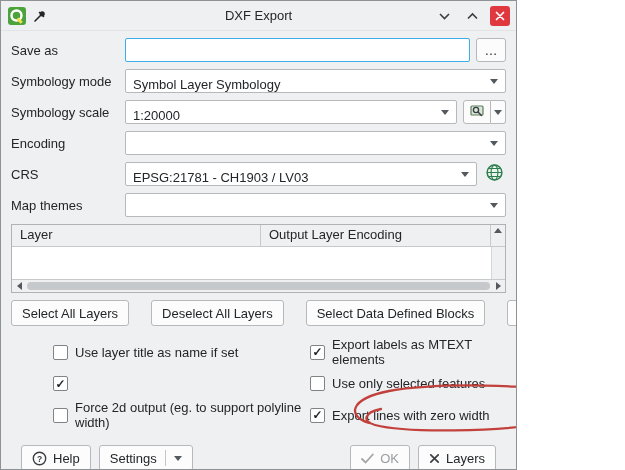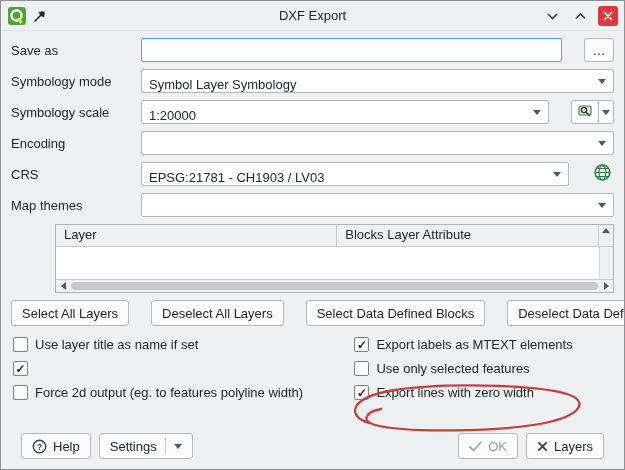--- a/index.html
+++ b/index.html
@@ -1,77 +1,77 @@
 <!DOCTYPE html>
 <html><head>
 <meta charset="utf-8">
 <style>
   html,body{margin:0;padding:0;background:#ffffff;}
   *{box-sizing:border-box;}
   .dialog{
     position:relative;
-    width:625px;height:470px;
+    width:517px;height:470px;
     background:#eff0f1;
     border:1px solid #8f9295;
     font-family:"Liberation Sans", sans-serif;
     font-size:13px;color:#232629;
     display:flex;flex-direction:column;
     overflow:hidden;
   }
   
   .titlebar{height:30px;flex-shrink:0;display:flex;align-items:center;padding:0 6px;position:relative;border-bottom:1px solid #e2e3e4;}
   .titlebar .title{position:absolute;left:0;right:0;text-align:center;font-weight:500;pointer-events:none;}
   .tb-icons{display:flex;align-items:center;gap:4px;z-index:2;}
   .app-icon svg{display:block;}
   .win-controls{margin-left:auto;display:flex;align-items:center;gap:8px;z-index:2;}
   .winbtn{width:20px;height:20px;display:flex;align-items:center;justify-content:center;cursor:pointer;border-radius:3px;}
   .winbtn.close{background:#e0383f;}
   
   .body{padding:7px 10px 0 10px;display:flex;flex-direction:column;gap:7px;flex:1;}
-  .row{display:flex;align-items:center;gap:22px;height:24px;flex-shrink:0;}
+  .row{display:flex;align-items:center;gap:6px;height:24px;flex-shrink:0;}
   .row>label{width:108px;flex-shrink:0;}
   .input, .combo{
     flex:1;height:24px;background:#ffffff;border:1px solid #b6b9bc;border-radius:2px;
     display:flex;align-items:center;padding:0 7px;gap:6px;min-width:0;
   }
   .input.focused{border-color:#3daee9;}
   input.text{border:none;outline:none;flex:1;height:100%;font:inherit;background:transparent;min-width:0;}
   .combo .value{flex:1;white-space:nowrap;overflow:hidden;margin-top:6px;}
   .arrow-down{width:0;height:0;border-left:4px solid transparent;border-right:4px solid transparent;border-top:5px solid #54595e;flex-shrink:0;}
   .btn{
     background:#fcfcfc;border:1px solid #b6b9bc;border-radius:3px;height:26px;
     padding:0 10px;display:inline-flex;align-items:center;justify-content:center;gap:6px;
     font:inherit;color:#232629;cursor:pointer;white-space:nowrap;
   }
   .btn.small{height:24px;padding:0 8px;}
   .iconbtn{background:transparent;border:none;padding:0 2px;height:24px;display:inline-flex;align-items:center;cursor:pointer;}
   .splitbtn{display:flex;height:24px;flex-shrink:0;}
   .splitbtn .main{width:28px;background:#fcfcfc;border:1px solid #b6b9bc;border-radius:3px 0 0 3px;display:flex;align-items:center;justify-content:center;cursor:pointer;}
   .splitbtn .drop{width:15px;background:#fcfcfc;border:1px solid #b6b9bc;border-left:none;border-radius:0 3px 3px 0;display:flex;align-items:center;justify-content:center;cursor:pointer;}
   
-  .table{border:1px solid #b0b3b6;background:#ffffff;flex-shrink:0;display:flex;flex-direction:column;margin-left:44px;}
+  .table{border:1px solid #b0b3b6;background:#ffffff;flex-shrink:0;display:flex;flex-direction:column;}
   .thead{display:flex;height:22px;background:#eff0f1;border-bottom:1px solid #c7c9cb;}
   .th{padding:2px 8px;border-right:1px solid #c7c9cb;white-space:nowrap;overflow:hidden;}
   .th.c1{width:50.5%;}
   .th.c2{flex:1;}
   .vstrip{width:14px;background:#eff0f1;display:flex;align-items:flex-start;justify-content:center;padding-top:3px;}
   .tbody{display:flex;height:32px;}
   .tbody .cells{flex:1;background:#ffffff;}
   .tbody .vscroll{width:14px;background:#eff0f1;border-left:1px solid #d4d6d8;}
   .hscroll{height:13px;background:#eff0f1;border-top:1px solid #c7c9cb;display:flex;align-items:center;}
   .hs-arrow{width:14px;height:100%;display:flex;align-items:center;justify-content:center;cursor:pointer;}
   .hs-track{flex:1;height:100%;padding:2px 1px;}
   .hs-thumb{height:100%;background:#c6c9cc;border-radius:4px;cursor:grab;}
   .tri-l{width:0;height:0;border-top:4px solid transparent;border-bottom:4px solid transparent;border-right:5px solid #54595e;}
   .tri-r{width:0;height:0;border-top:4px solid transparent;border-bottom:4px solid transparent;border-left:5px solid #54595e;}
   .tri-u{width:0;height:0;border-left:4px solid transparent;border-right:4px solid transparent;border-bottom:5px solid #54595e;}
   
   .layerbtns{display:flex;gap:22px;flex-shrink:0;}
   
-  .checks{display:grid;grid-template-columns:57% 43%;row-gap:9px;padding:4px 2px 0 2px;flex-shrink:0;}
+  .checks{display:grid;grid-template-columns:57% 43%;row-gap:9px;padding:4px 2px 0 2px;flex-shrink:0;margin-left:40px;}
   .cbrow{display:flex;align-items:center;cursor:pointer;}
   .cb{width:15px;height:15px;border:1px solid #7f8488;border-radius:2px;background:#ffffff;margin-right:7px;flex-shrink:0;
       display:flex;align-items:center;justify-content:center;font-size:12px;font-weight:bold;color:#1d1f21;line-height:1;}
   
   .footer{margin-top:auto;display:flex;align-items:center;gap:8px;padding:8px 10px 10px 10px;}
   .footer .spacer{flex:1;}
   .btn .icon{display:flex;align-items:center;}
   .btn.disabled{color:#9a9ea1;}
   .btn.disabled .icon{opacity:.45;}
   .sep{width:1px;height:16px;background:#c3c6c8;margin:0 2px;}
@@ -189,21 +189,21 @@
       <label>Map themes</label>
       <div class="combo">
         <span class="value"></span>
         <span class="arrow-down"></span>
       </div>
     </div>
 
     <div class="table">
       <div class="thead">
         <div class="th c1">Layer</div>
-        <div class="th c2">Blocks Layer Attribute</div>
+        <div class="th c2">Output Layer Encoding</div>
         <div class="vstrip">
           <span class="tri-u"></span>
         </div>
       </div>
       <div class="tbody">
         <div class="cells"></div>
         <div class="vscroll"></div>
       </div>
       <div class="hscroll">
         <span class="hs-arrow">
@@ -236,21 +236,21 @@
       </div>
       <div class="cbrow">
         <span class="cb checked">✓</span>
       </div>
       <div class="cbrow">
         <span class="cb"></span>
         <span>Use only selected features</span>
       </div>
       <div class="cbrow">
         <span class="cb"></span>
-        <span>Force 2d output (eg. to features polyline width)</span>
+        <span>Force 2d output (eg. to support polyline width)</span>
       </div>
       <div class="cbrow">
         <span class="cb checked">✓</span>
         <span>Export lines with zero width</span>
       </div>
     </div>
 
     <div class="footer">
       <button class="btn">
         <span class="icon">

